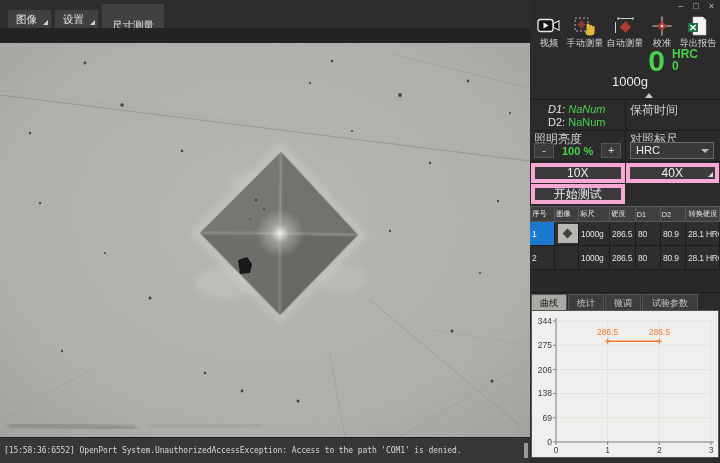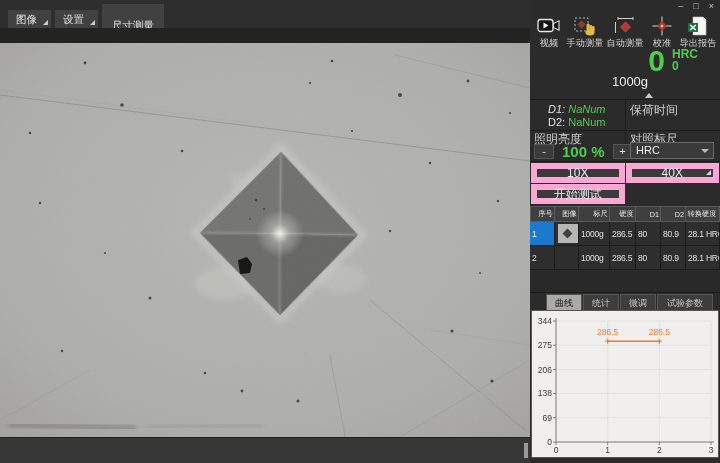--- a/index.html
+++ b/index.html
@@ -54,50 +54,50 @@
   .pval { color:#4ccf4c; }
   .flbl { font-size:12px; color:#cfcfcf; }
   .holdbox { position:absolute; left:100px; top:13px; width:84px; height:16px; background:#161616;
              border:1px solid #6a6a6a; display:flex; align-items:center; }
   .holdbox .hval { flex:1; color:#4ccf4c; font-size:11px; padding-left:4px; }
   .holdbox .spin { width:12px; height:14px; background:#3a3a3a; border-left:1px solid #6a6a6a;
                    color:#e0e0e0; font-size:6px; text-align:center; line-height:14px; cursor:pointer; }
   .brctl { position:absolute; left:4px; top:43px; display:flex; align-items:center; gap:8px; }
   .brbtn { width:20px; height:15px; background:#3b3b3b; border:1px solid #555; color:#ddd;
            font-size:11px; line-height:13px; text-align:center; cursor:pointer; }
-  .brval { color:#4ccf4c; font-size:15px; font-weight:bold; }
+  .brval { color:#4ccf4c; font-size:11px; font-weight:bold; }
   .dropdown { position:absolute; left:100px; top:42px; width:84px; height:17px; background:#3a3a3a;
               border:1px solid #6a6a6a; color:#f0f0f0; font-size:11px; line-height:15px;
               padding-left:5px; cursor:pointer; }
   .dropdown .chev { position:absolute; right:4px; top:6px; width:0; height:0;
                     border-left:4px solid transparent; border-right:4px solid transparent; border-top:4px solid #bbb; }
 
   .objgrid { position:absolute; top:163px; left:1px; width:188px; display:grid;
              grid-template-columns:1fr 1fr; grid-auto-rows:20px; gap:1px; }
-  .obtn { background:#3b3b3b; border:6px solid #f9a8d4; color:#efefef; font-size:12px;
+  .obtn { background:#3b3b3b; border:4px solid #f9a8d4; color:#efefef; font-size:12px;
           display:flex; align-items:center; justify-content:center; position:relative; cursor:pointer; }
   .obtn .corner { position:absolute; right:2px; bottom:2px; width:0; height:0;
                   border-left:5px solid transparent; border-bottom:5px solid #d8d8d8; }
 
   .rtable { position:absolute; top:206px; left:0; width:190px; font-size:8.5px; color:#e0e0e0; }
   .trow { display:grid; grid-template-columns:25px 24px 31px 26px 25px 25px 34px; }
   .hcell { background:#3f3f3f; border:1px solid #5a5a5a; border-left:none; height:16px;
-           display:flex; align-items:center; justify-content:flex-end; color:#eaeaea; }
+           display:flex; align-items:center; justify-content:flex-start; color:#eaeaea; }
   .hcell:first-child { border-left:1px solid #5a5a5a; }
   .hcell span { transform:scale(.85); white-space:nowrap; }
   .dcell { background:#2e2e2e; border-right:1px solid #1c1c1c; border-bottom:1px solid #1c1c1c;
            height:24px; display:flex; align-items:center; padding-left:2px; overflow:hidden;
            white-space:nowrap; letter-spacing:-.2px; }
   .dcell.sel { background:#1b7ad0; color:#fff; }
   .thumb { width:20px; height:19px; background:#b7b7b4; display:flex; align-items:center;
            justify-content:center; margin:auto; }
   .tdia { width:7px; height:7px; background:#41413f; transform:rotate(45deg); }
   .emptyrow { height:23px; background:#292929; border-bottom:1px solid #1c1c1c; }
 
-  .btabs { position:absolute; top:293px; left:1px; width:188px; height:17px; display:flex; align-items:center;padding-left:15px; }
+  .btabs { position:absolute; top:293px; left:1px; width:188px; height:17px; display:flex; align-items:center; }
   .btab { font-size:10px; line-height:15px; padding:0 7px; color:#c9c9c9; background:#3d3d3d;
           border:1px solid #555; border-bottom:none; margin-right:1px; cursor:pointer; white-space:nowrap; }
   .btab span { display:inline-block; transform:scale(.9); }
   .btab.active { background:#a9a9a6; color:#151515; }
 
   .chartwrap { position:absolute; top:310px; left:1px; width:188px; height:148px;
                background:#f0efed; border:1px solid #555; }
 </style>
 </head>
 <body>
@@ -211,20 +211,21 @@
         <path d="M238,217 L247,214 L252,221 L250,230 L240,231 Z" fill="#0c0c0c" opacity=".92"></path>
         <circle cx="256" cy="157" r="1.2" fill="#3a3a38"></circle>
         <circle cx="264" cy="166" r=".9" fill="#3a3a38"></circle>
         <circle cx="250" cy="176" r=".8" fill="#3a3a38"></circle>
       </g>
       <rect width="530" height="394" filter="url(#grain)" opacity=".5"></rect>
     </svg>
   </div>
 
   <div class="statusbar">
+    <span>[15:58:36:6552] OpenPort System.UnauthorizedAccessException: Access to the path 'COM1' is denied.</span>
     <div class="sbthumb"></div>
   </div>
 
   <div class="rpanel">
 
     <div class="winctrl">
       <span>–</span>
       <span>□</span>
       <span>×</span>
     </div>

